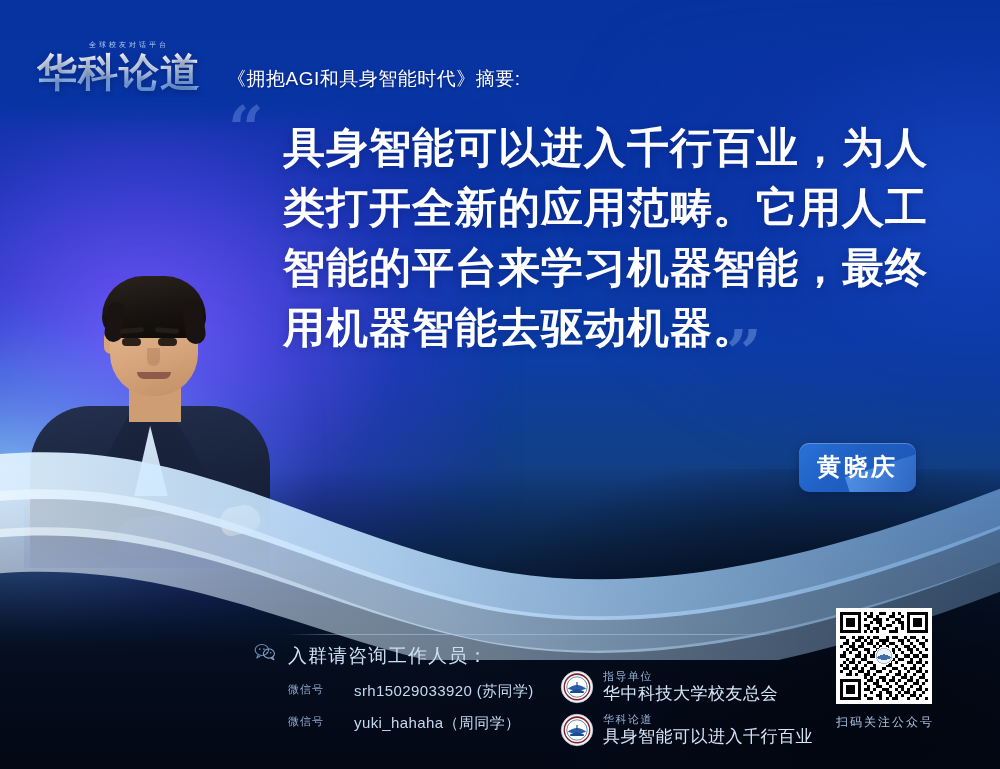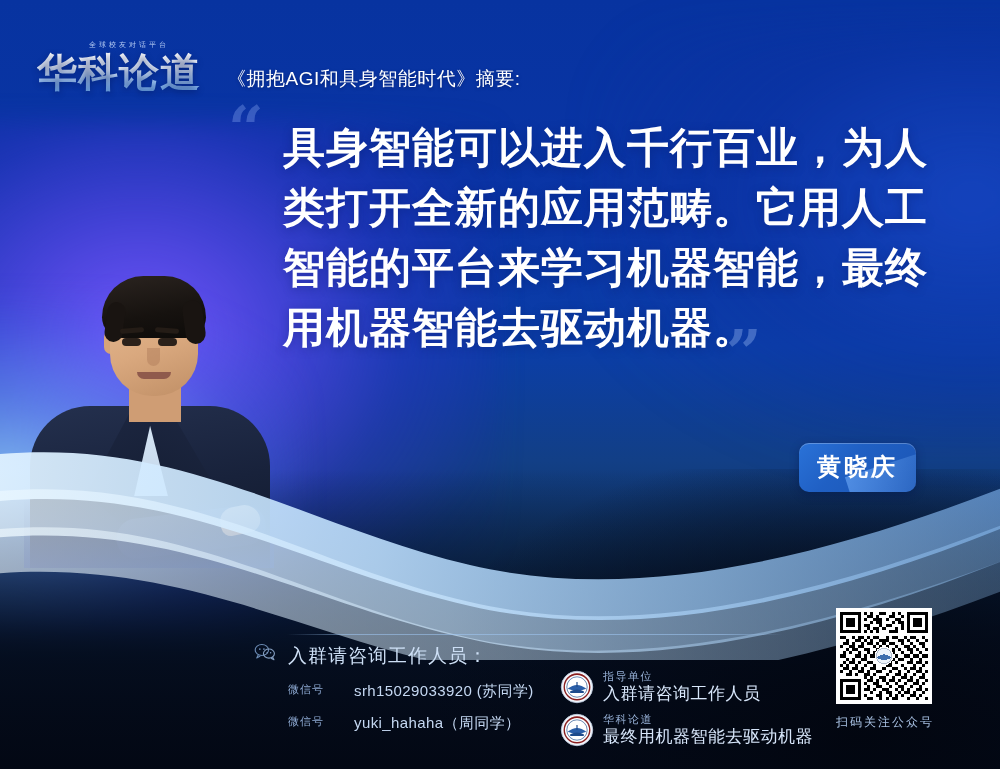--- a/index.html
+++ b/index.html
@@ -373,37 +373,37 @@
         <circle cx="20" cy="20" r="18.5" fill="#f3f6fb" stroke="#b9c8dd" stroke-width="1"></circle>
         <circle cx="20" cy="20" r="15" fill="#fdfefe" stroke="#8a1f1f" stroke-width="1.6"></circle>
         <circle cx="20" cy="20" r="12" fill="#ffffff" stroke="#27528f" stroke-width="0.8"></circle>
         <path d="M9,22 Q20,13 31,22 Q20,27 9,22 Z" fill="#2a5ea8"></path>
         <path d="M12,25 Q20,21 28,25 L28,27 L12,27 Z" fill="#1d4b8c"></path>
         <path d="M20,14 L20,20" stroke="#1d4b8c" stroke-width="1.4"></path>
         <path d="M7.5,11 A15,15 0 0 1 32.5,11" fill="none" stroke="#8a1f1f" stroke-width="0.7"></path>
       </svg>
       <div class="org-text">
         <div class="org-kind">指导单位</div>
-        <div class="org-name">入群请咨询工作人员</div>
+        <div class="org-name">华中科技大学校友总会</div>
       </div>
     </div>
 
     <div class="org">
       <svg class="seal" viewBox="0 0 40 40">
         <circle cx="20" cy="20" r="18.5" fill="#f3f6fb" stroke="#b9c8dd" stroke-width="1"></circle>
         <circle cx="20" cy="20" r="15" fill="#fdfefe" stroke="#8a1f1f" stroke-width="1.6"></circle>
         <circle cx="20" cy="20" r="12" fill="#ffffff" stroke="#27528f" stroke-width="0.8"></circle>
         <path d="M9,22 Q20,13 31,22 Q20,27 9,22 Z" fill="#2a5ea8"></path>
         <path d="M12,25 Q20,21 28,25 L28,27 L12,27 Z" fill="#1d4b8c"></path>
         <path d="M20,14 L20,20" stroke="#1d4b8c" stroke-width="1.4"></path>
         <path d="M7.5,11 A15,15 0 0 1 32.5,11" fill="none" stroke="#8a1f1f" stroke-width="0.7"></path>
       </svg>
       <div class="org-text">
         <div class="org-kind">华科论道</div>
-        <div class="org-name">最终用机器智能去驱动机器</div>
+        <div class="org-name">具身智能可以进入千行百业</div>
       </div>
     </div>
   </div>
 
   <div class="qr-block">
     <div class="qr-code">
       <svg viewBox="0 0 29 29" width="88" height="88" shape-rendering="crispEdges">
         <rect width="29" height="29" fill="#fff"></rect>
         <g fill="#000">
           <rect x="0" y="0" width="7" height="1"></rect>

